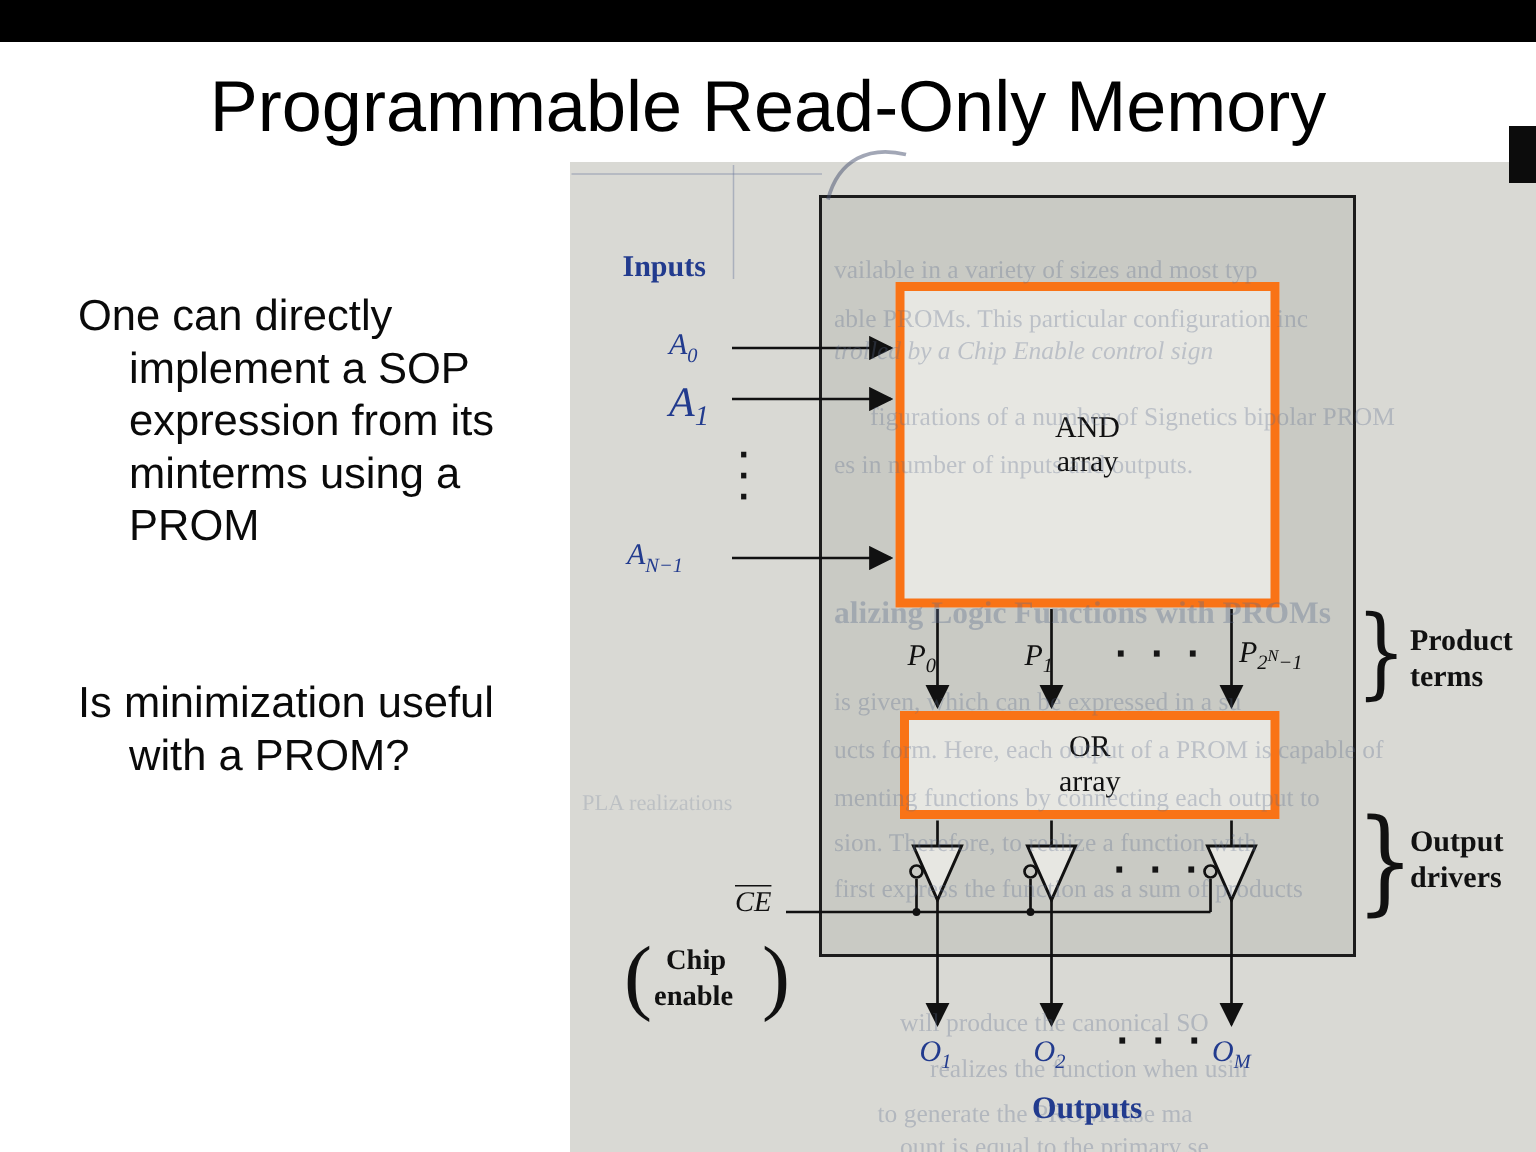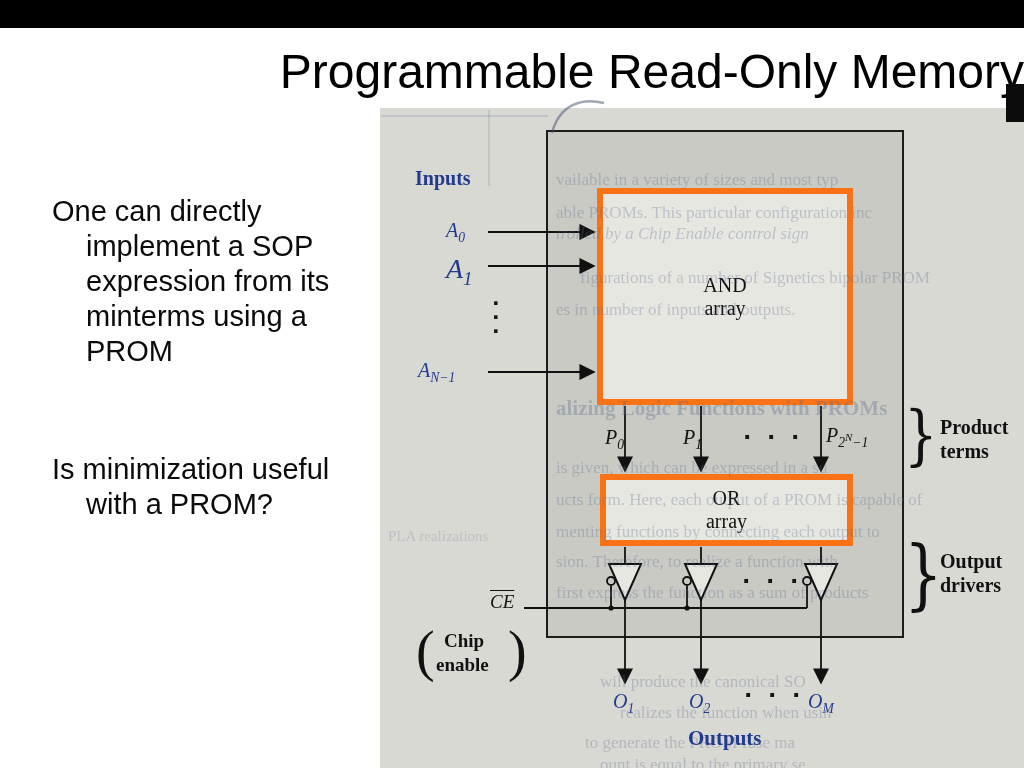--- a/index.html
+++ b/index.html
@@ -1,21 +1,21 @@
 <!DOCTYPE html>
 <html style="--slideBg: #ffffff; --topBar: #000000; --pageGray: #d9d9d4; --chipGray: #c9cac4; --boxFill: #e7e7e2; --labelBlue: #223b8e; --bleedInk: #5a6a8c;"><head>
 <meta charset="utf-8">
 <style>
   html,body{margin:0;padding:0;background:#666;}
   .slide{position:relative;width:1024px;height:768px;background:var(--slideBg,#ffffff);
          overflow:hidden;font-family:"Liberation Sans",sans-serif;}
   .abs{position:absolute;}
   .topbar{left:0;top:0;width:1024px;height:28px;background:var(--topBar,#000);z-index:7;}
   .darkedge{left:1006px;top:84px;width:18px;height:38px;background:#0c0c0c;z-index:7;}
-  .slide-title{left:0;top:44px;width:1024px;text-align:right;font-size:48px;
+  .slide-title{left:0;top:44px;width:1024px;text-align:center;font-size:48px;
                color:#000;z-index:6;letter-spacing:0;}
   .bodytext{z-index:6;color:#0a0a0a;font-size:29px;line-height:35px;}
   .bodytext .ln{white-space:nowrap;}
   .bodytext .indent{margin-left:34px;}
   .scanbg{left:380px;top:108px;width:644px;height:660px;background:var(--pageGray,#d9d9d4);z-index:1;}
   .chip{left:546px;top:130px;width:358px;height:508px;background:var(--chipGray,#c9cac4);
         border:2px solid #1c1c1c;box-sizing:border-box;z-index:2;}
   .wbox{background:var(--boxFill,#e7e7e2);border:6px solid #f97316;box-sizing:border-box;
         display:flex;flex-direction:column;align-items:center;justify-content:center;
         z-index:3;font-family:"Liberation Serif",serif;font-size:20px;line-height:23px;color:#111;}

